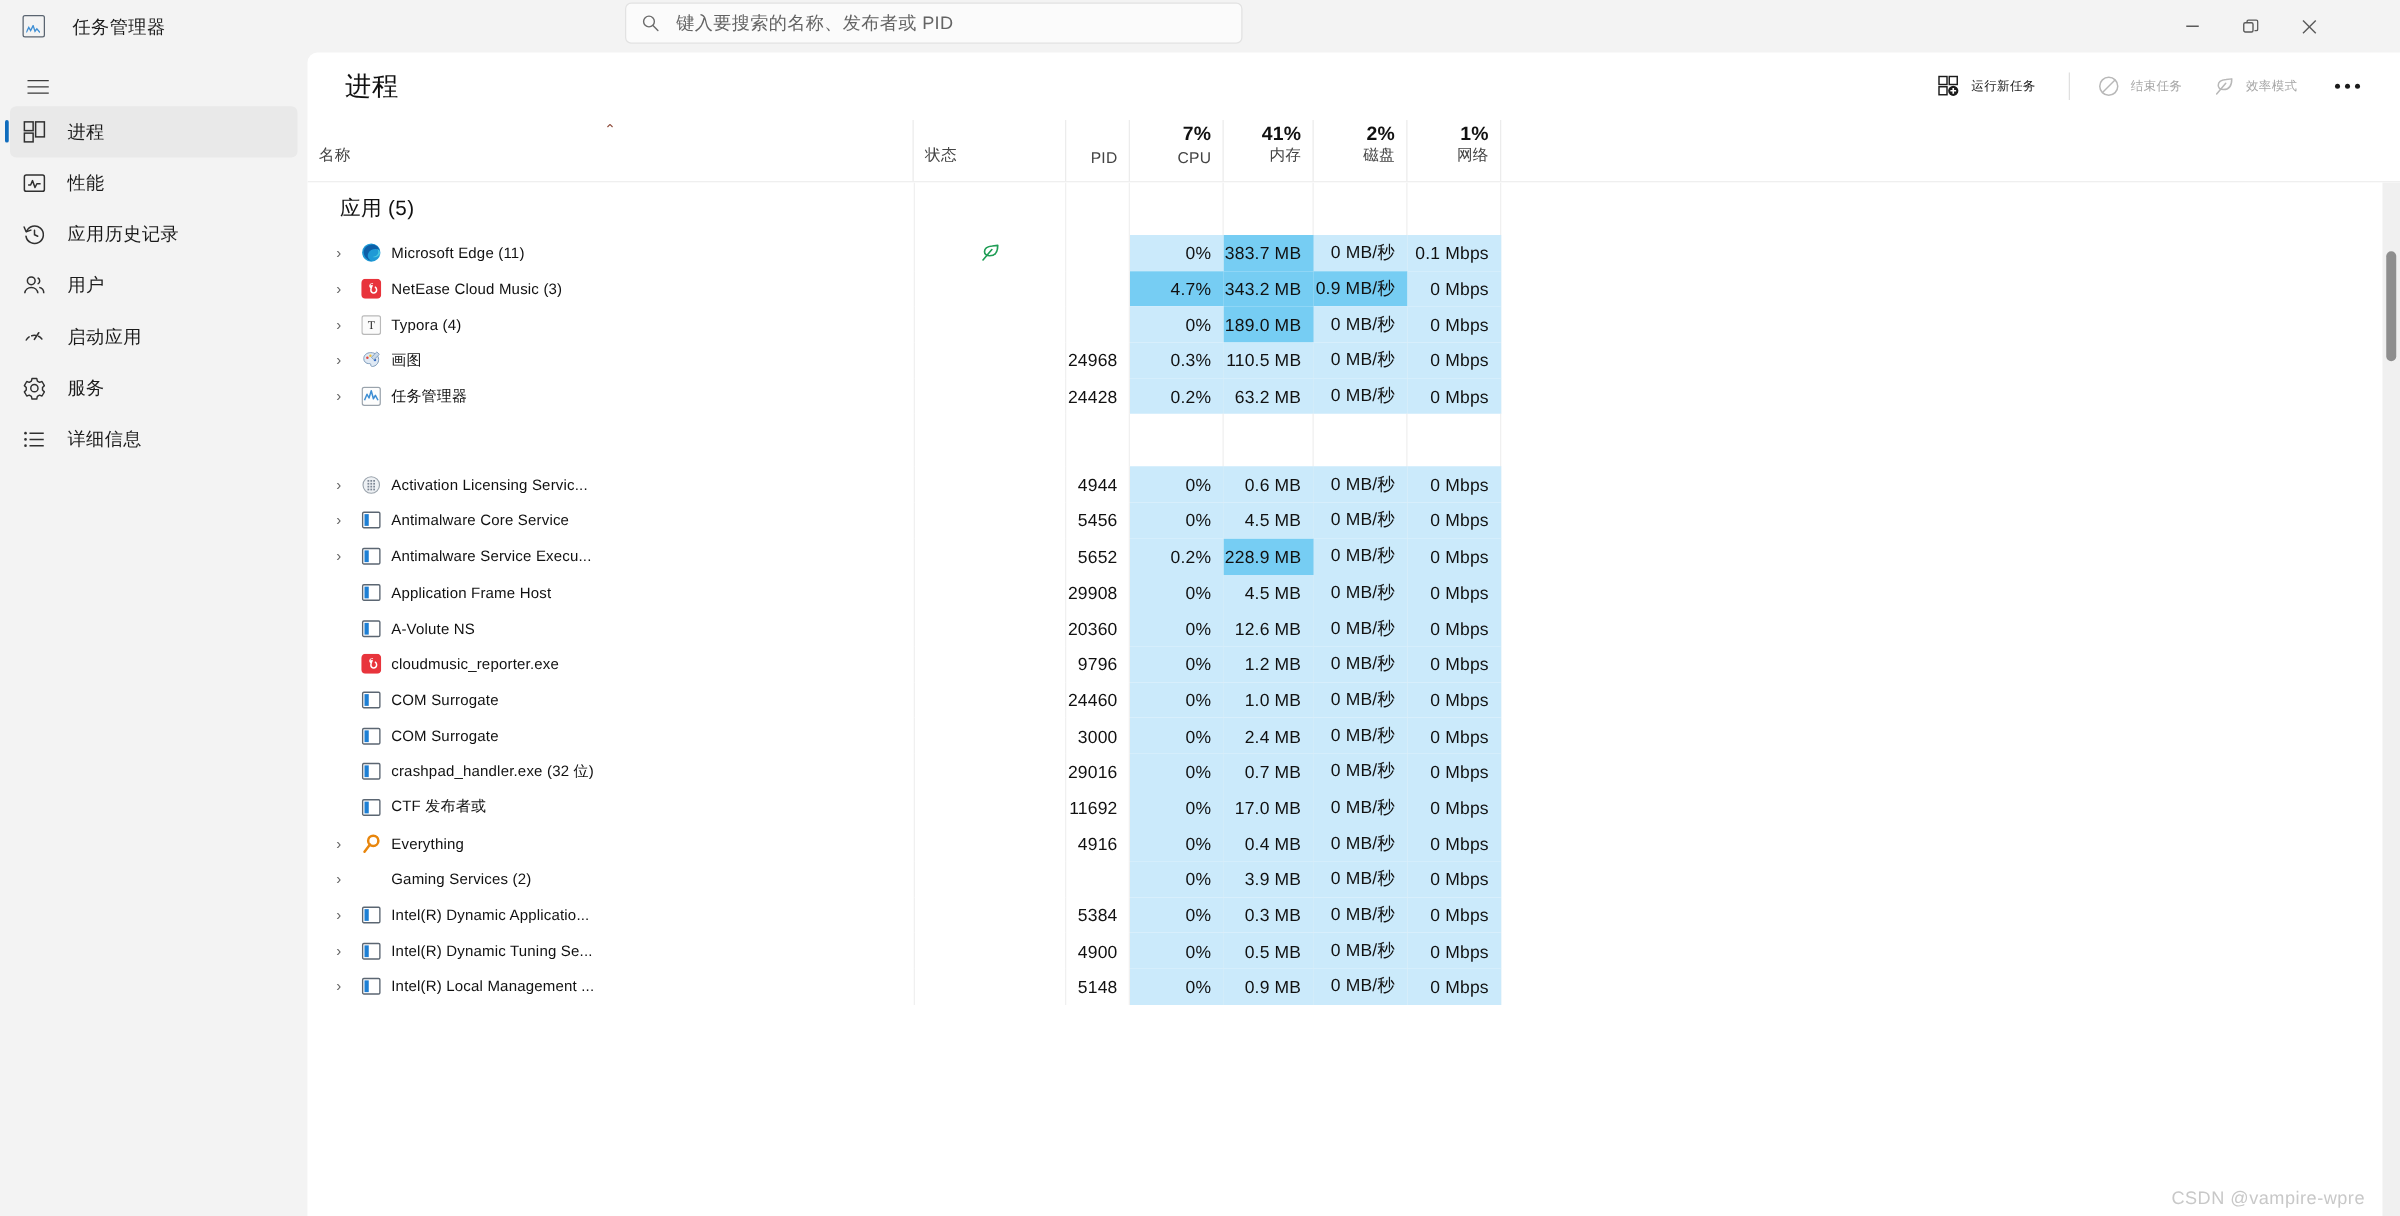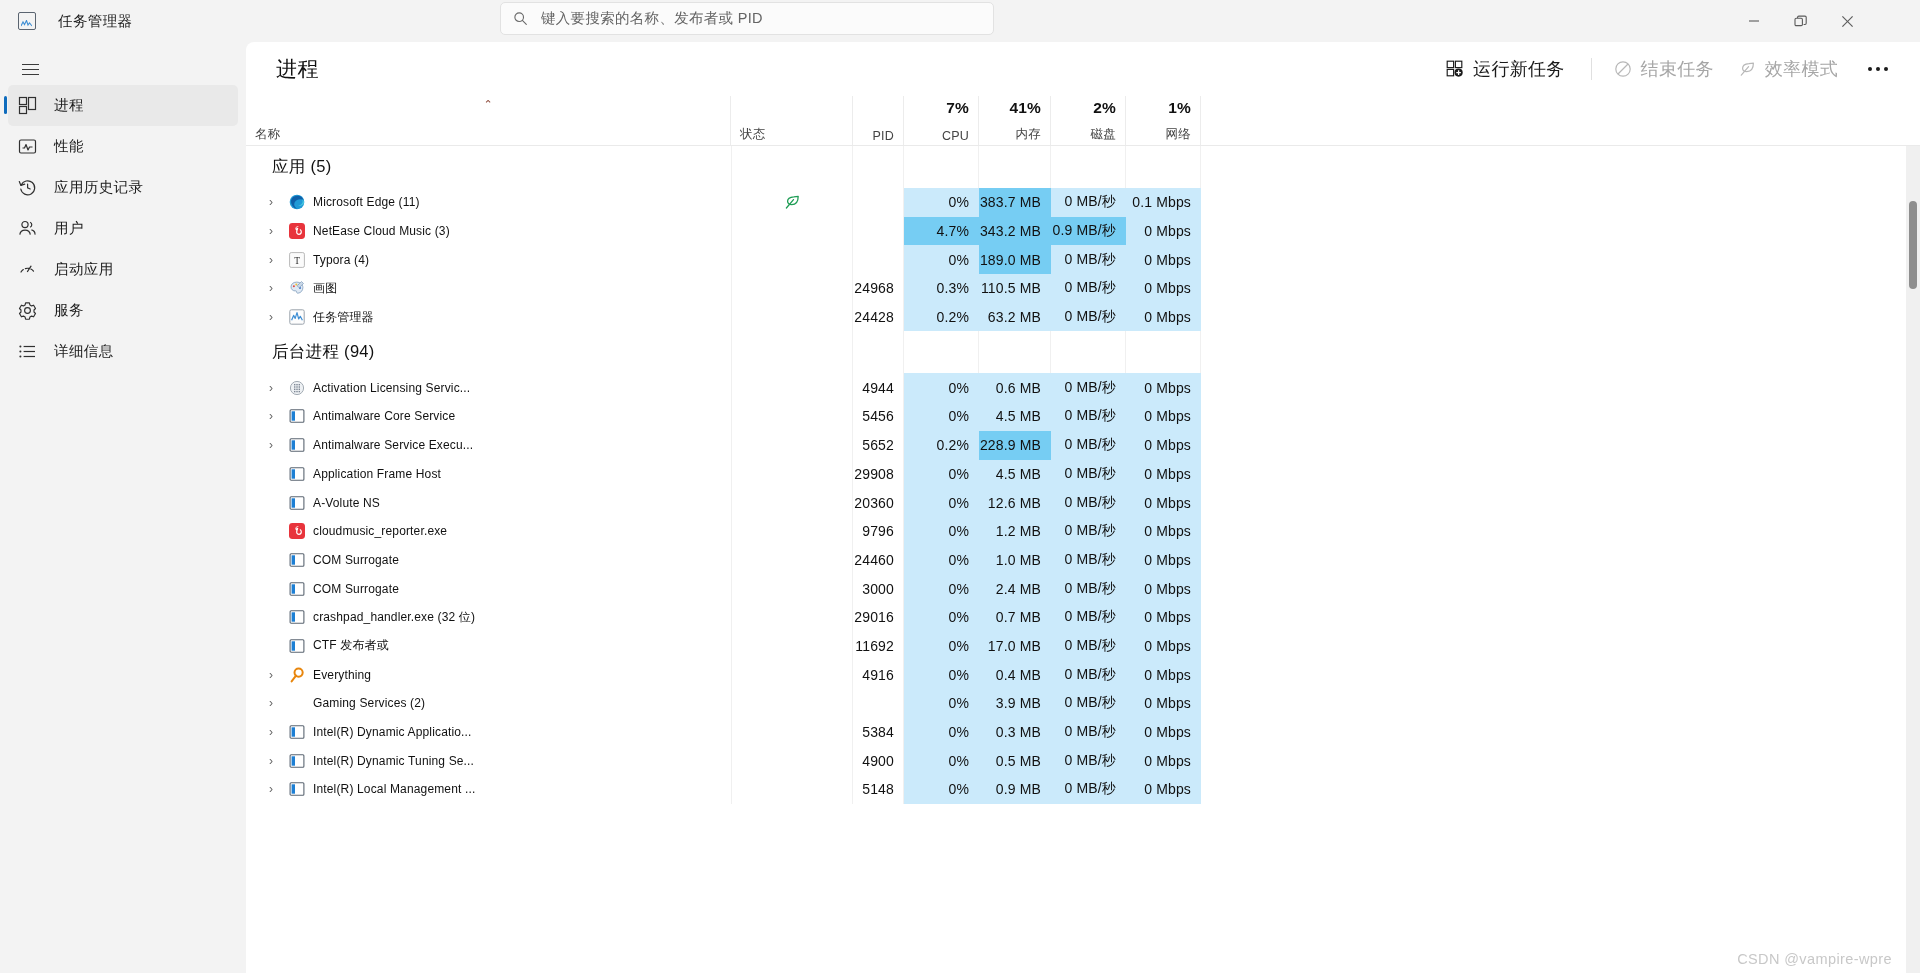--- a/index.html
+++ b/index.html
@@ -78,21 +78,21 @@
     overflow: hidden;
   }
   .page-head {
     position: relative; height: 54px; display: flex; align-items: center;
   }
   .page-title { margin-left: 30px; font-size: 21px; color: #101010; letter-spacing:.5px; }
 
   .toolbar { position: absolute; right: 22px; top: 8px; height: 38px; display: flex; align-items: center; }
   .tb-btn {
     height: 36px; display: flex; align-items: center; padding: 0 12px; border-radius: 5px; cursor: pointer;
-    font-size: 18px; color: #1b1b1b; letter-spacing:.3px;
+    font-size: 10px; color: #1b1b1b; letter-spacing:.3px;
   }
   .tb-btn.disabled { color: #a6a6a6; cursor: default; }
   .tb-btn .bico { width: 18px; height: 18px; margin-right: 9px; flex:0 0 auto; display:flex; align-items:center; justify-content:center;}
   .tb-sep { width: 1px; height: 22px; background: #e0e0e0; margin: 0 10px 0 14px; }
   .tb-more { width: 40px; height: 36px; display:flex; align-items:center; justify-content:center; border-radius:5px; cursor:pointer; margin-left:8px;}
   .tb-more .dot { width:4px;height:4px;border-radius:50%;background:#1b1b1b;display:inline-block;margin:0 2px;}
 
   
   .table { position: absolute; left: 0; top: 54px; width: 1674px; height: 877px; }
 
@@ -100,21 +100,21 @@
     position: relative; height: 50px; width: 1674px;
     border-bottom: 1px solid #eaeaea; background: #fff;
   }
   .th {
     position: absolute; top: 0; height: 49px; border-right: 1px solid #ececec;
     cursor: pointer;
   }
   .th .pct {
     position: absolute; right: 9px; top: 3px; font-size: 15.5px; color: #111; font-weight: 700; letter-spacing:.2px;
   }
-  .th .cap { position: absolute; right: 9px; bottom: 2px; font-size: 12.5px; color: #444; letter-spacing:.2px; }
+  .th .cap { position: absolute; right: 9px; bottom: 12px; font-size: 12.5px; color: #444; letter-spacing:.2px; }
   .th.left .cap { left: 9px; right: auto; }
   .th .sortarrow {
     position: absolute; left: 50%; transform: translateX(-50%); top: 3px;
     font-size: 11px; color: #8d4a3a; line-height: 1;
   }
 
   .tbody {
     position: absolute; left:0; top: 50px; width: 1674px; height: 827px;
     overflow: hidden; background: #fff;
   }
@@ -530,23 +530,20 @@
             <div class="cell c-net heat1">0 Mbps</div>
           </div>
           <div class="row sectionhdr">
             <div class="colsep" style="left: 485px;"></div>
             <div class="colsep" style="left: 606px;"></div>
             <div class="colsep" style="left: 657px;"></div>
             <div class="colsep" style="left: 732px;"></div>
             <div class="colsep" style="left: 804px;"></div>
             <div class="colsep" style="left: 879px;"></div>
             <div class="colsep" style="left: 954px;"></div>
-            <div class="namecell">
-              <span class="secttitle">后台进程 (94)</span>
-            </div>
           </div>
           <div class="row">
             <div class="colsep" style="left: 485px;"></div>
             <div class="colsep" style="left: 606px;"></div>
             <div class="colsep" style="left: 657px;"></div>
             <div class="colsep" style="left: 732px;"></div>
             <div class="colsep" style="left: 804px;"></div>
             <div class="colsep" style="left: 879px;"></div>
             <div class="colsep" style="left: 954px;"></div>
             <div class="namecell">

